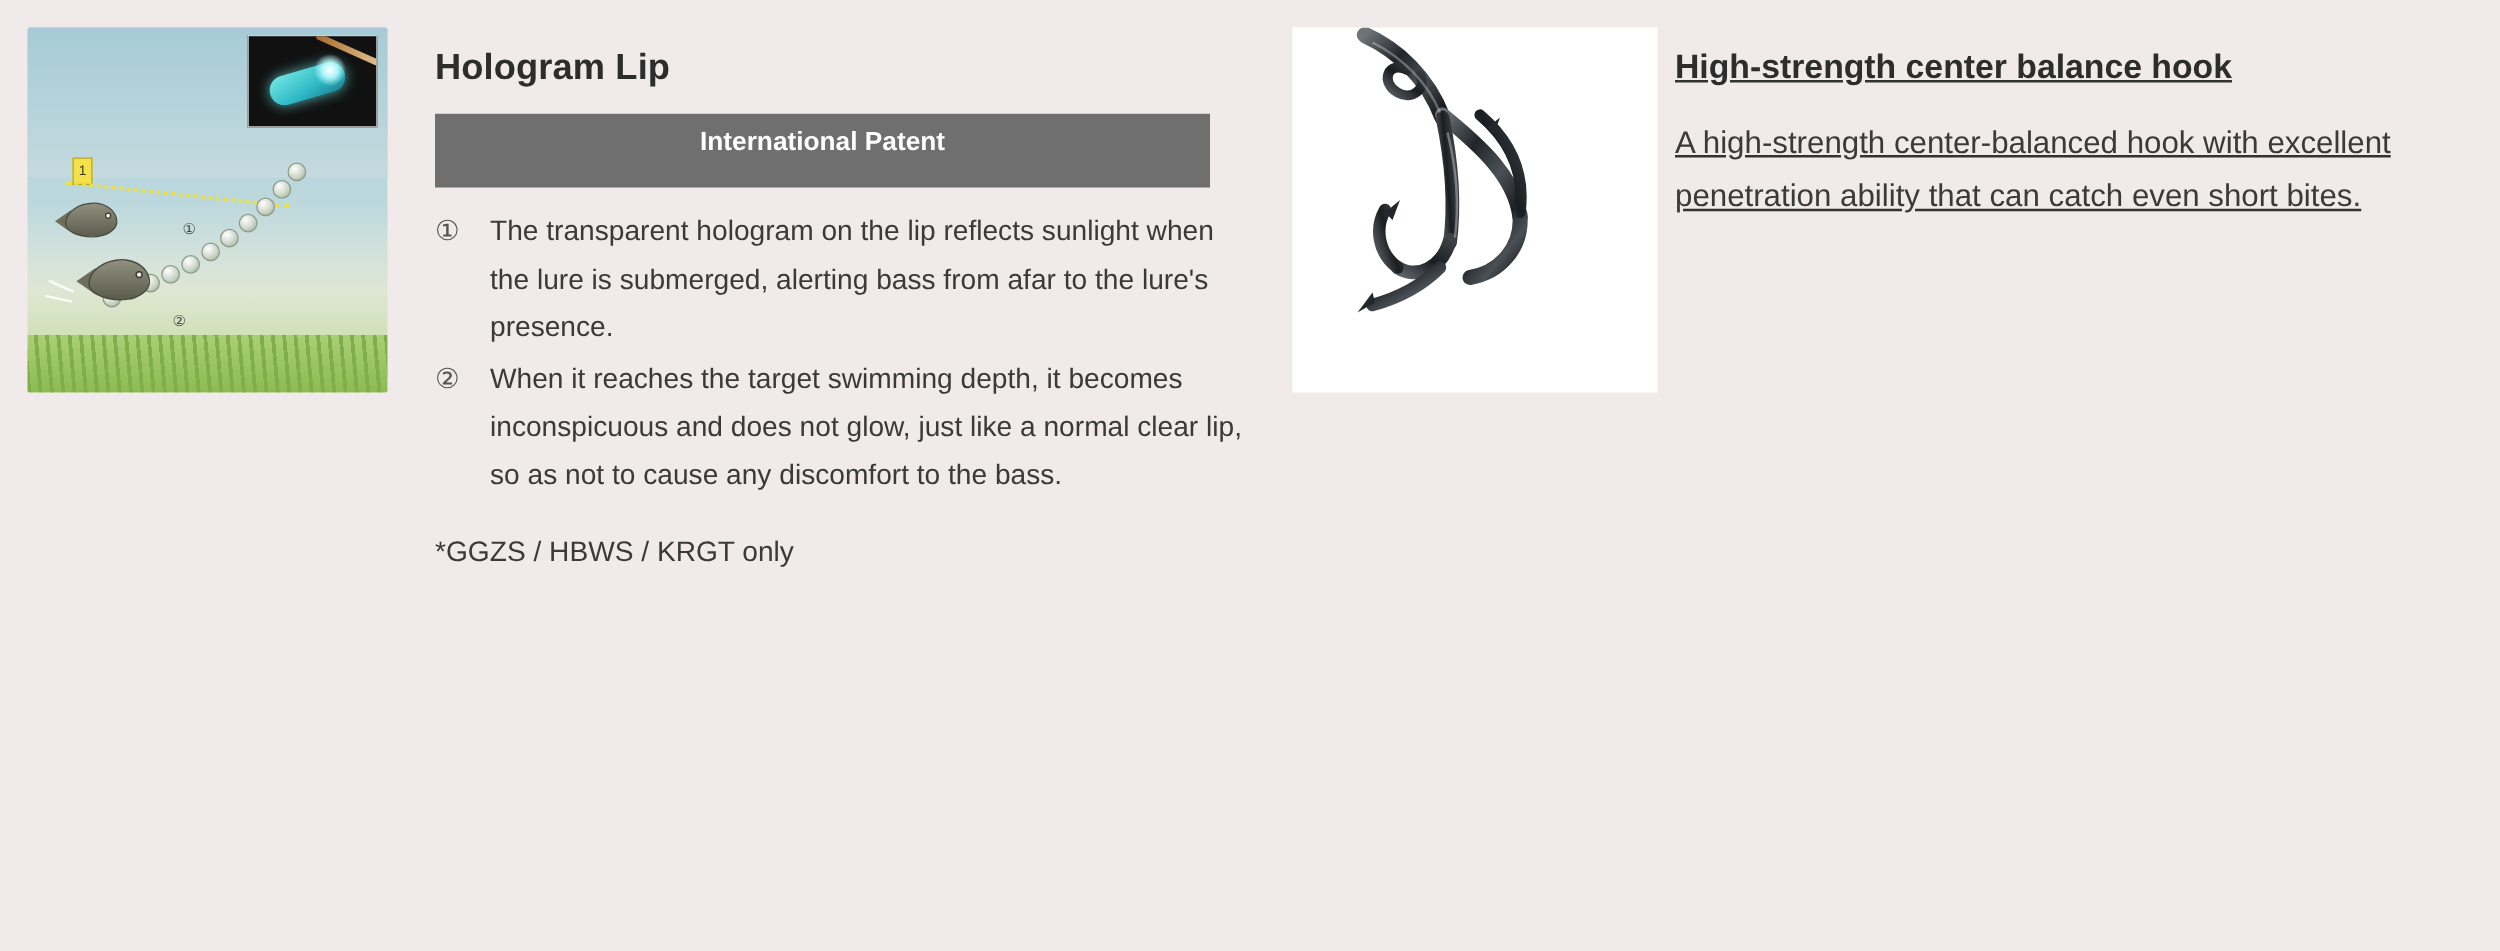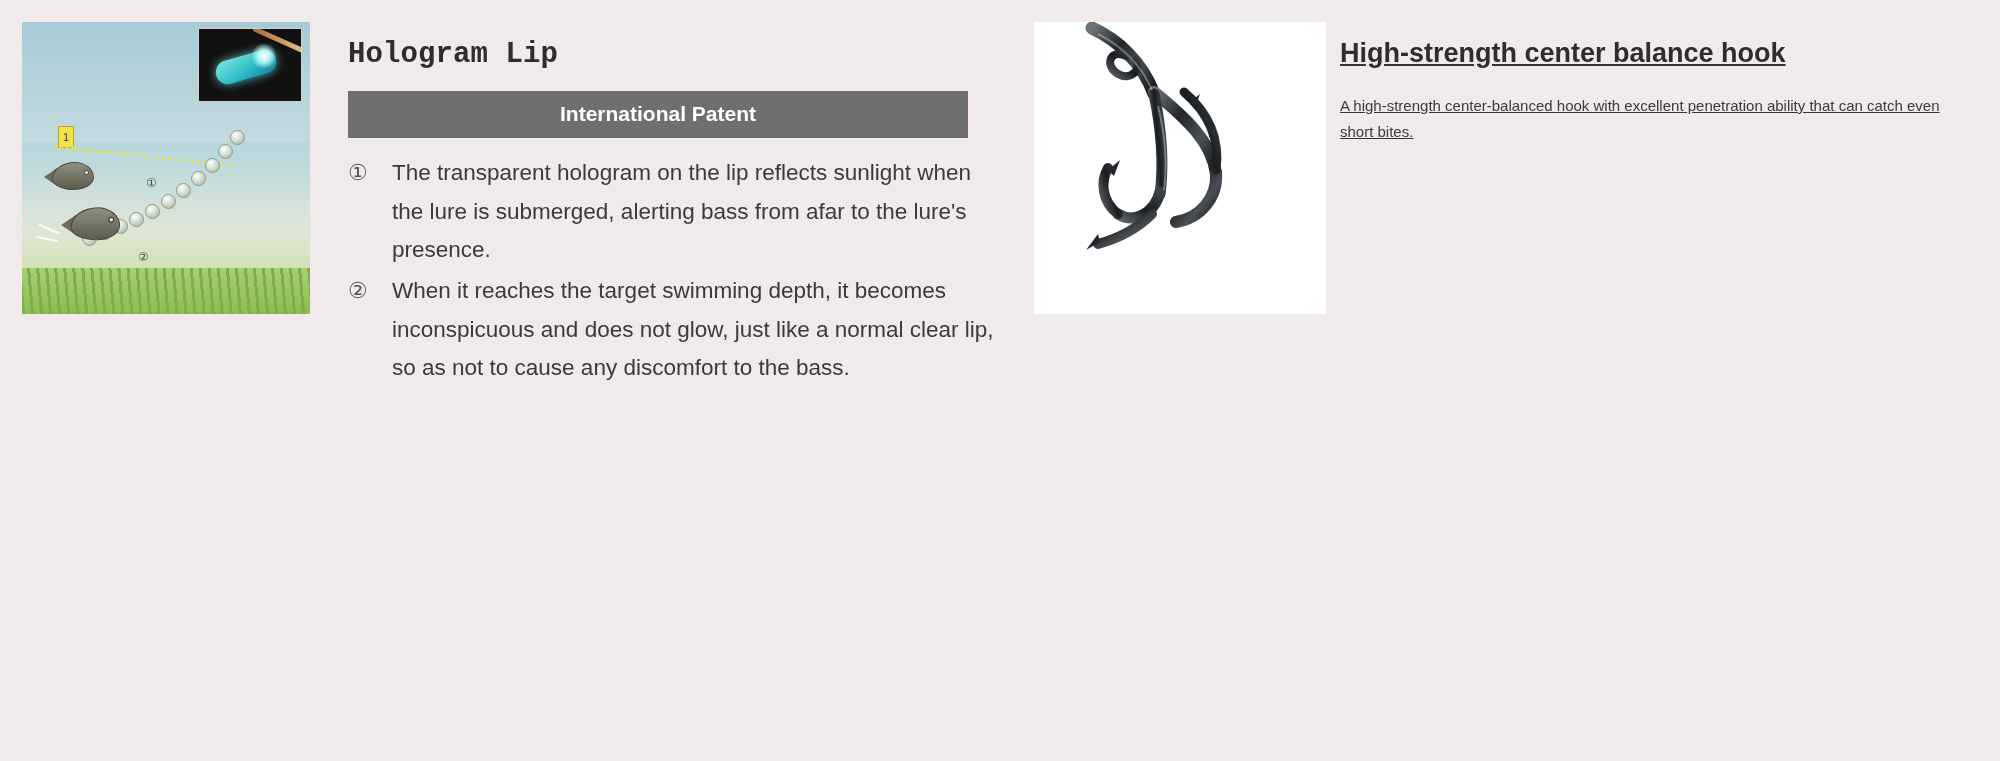--- a/index.html
+++ b/index.html
@@ -165,29 +165,28 @@
     flex: 0 0 690px;
     padding-left: 38px;
     box-sizing: border-box;
   }
   h2.title {
     margin: 16px 0 20px 0;
     font-size: 29px;
     font-weight: bold;
     color: #2d2d2d;
     letter-spacing: .1px;
-    font-family: Liberation Mono, monospace;
   }
   .patent-bar {
     background: #6f6f6f;
     color: #ffffff;
     font-size: 21px;
     font-weight: bold;
     text-align: center;
-    padding: 11px 0 12px 0;
+    padding: 11px 0 24px 0;
     margin: 0 0 16px 0;
     width: 620px;
     box-sizing: border-box;
   }
   ol.numlist {
     list-style: none;
     margin: 0 0 24px 0;
     padding: 0;
   }
   ol.numlist li {
@@ -244,21 +243,21 @@
     text-decoration: underline;
   }
   h2.title2 {
     margin: 16px 0 24px 0;
     font-size: 27px;
     font-weight: bold;
     color: #2d2d2d;
   }
   p.hookpara {
     margin: 0;
-    font-size: 15px;
+    font-size: 25px;
     line-height: 1.72;
     color: #3a3a3a;
     max-width: 610px;
   }
 </style>
 </head>
 <body>
 
 <div class="page">
 
@@ -318,20 +317,21 @@
         <span class="num">①</span>
         <span>The transparent hologram on the lip reflects sunlight when the lure is submerged, alerting bass from afar to the lure's presence.</span>
       </li>
       <li>
         <span class="num">②</span>
         <span>When it reaches the target swimming depth, it becomes inconspicuous and does not glow, just like a normal clear lip, so as not to cause any discomfort to the bass.</span>
       </li>
     </ol>
 
 
+    <p class="note">*GGZS / HBWS / KRGT only</p>
   </div>
 
   <div class="col-hook">
     <div class="hook-photo">
       <svg class="hook-svg" width="292" height="292" viewBox="0 0 292 292" aria-hidden="true">
         <defs>
           <linearGradient id="steel" x1="0" y1="0" x2="1" y2="1">
             <stop offset="0%" stop-color="#6e7378"></stop>
             <stop offset="35%" stop-color="#22262a"></stop>
             <stop offset="65%" stop-color="#4a5055"></stop>

